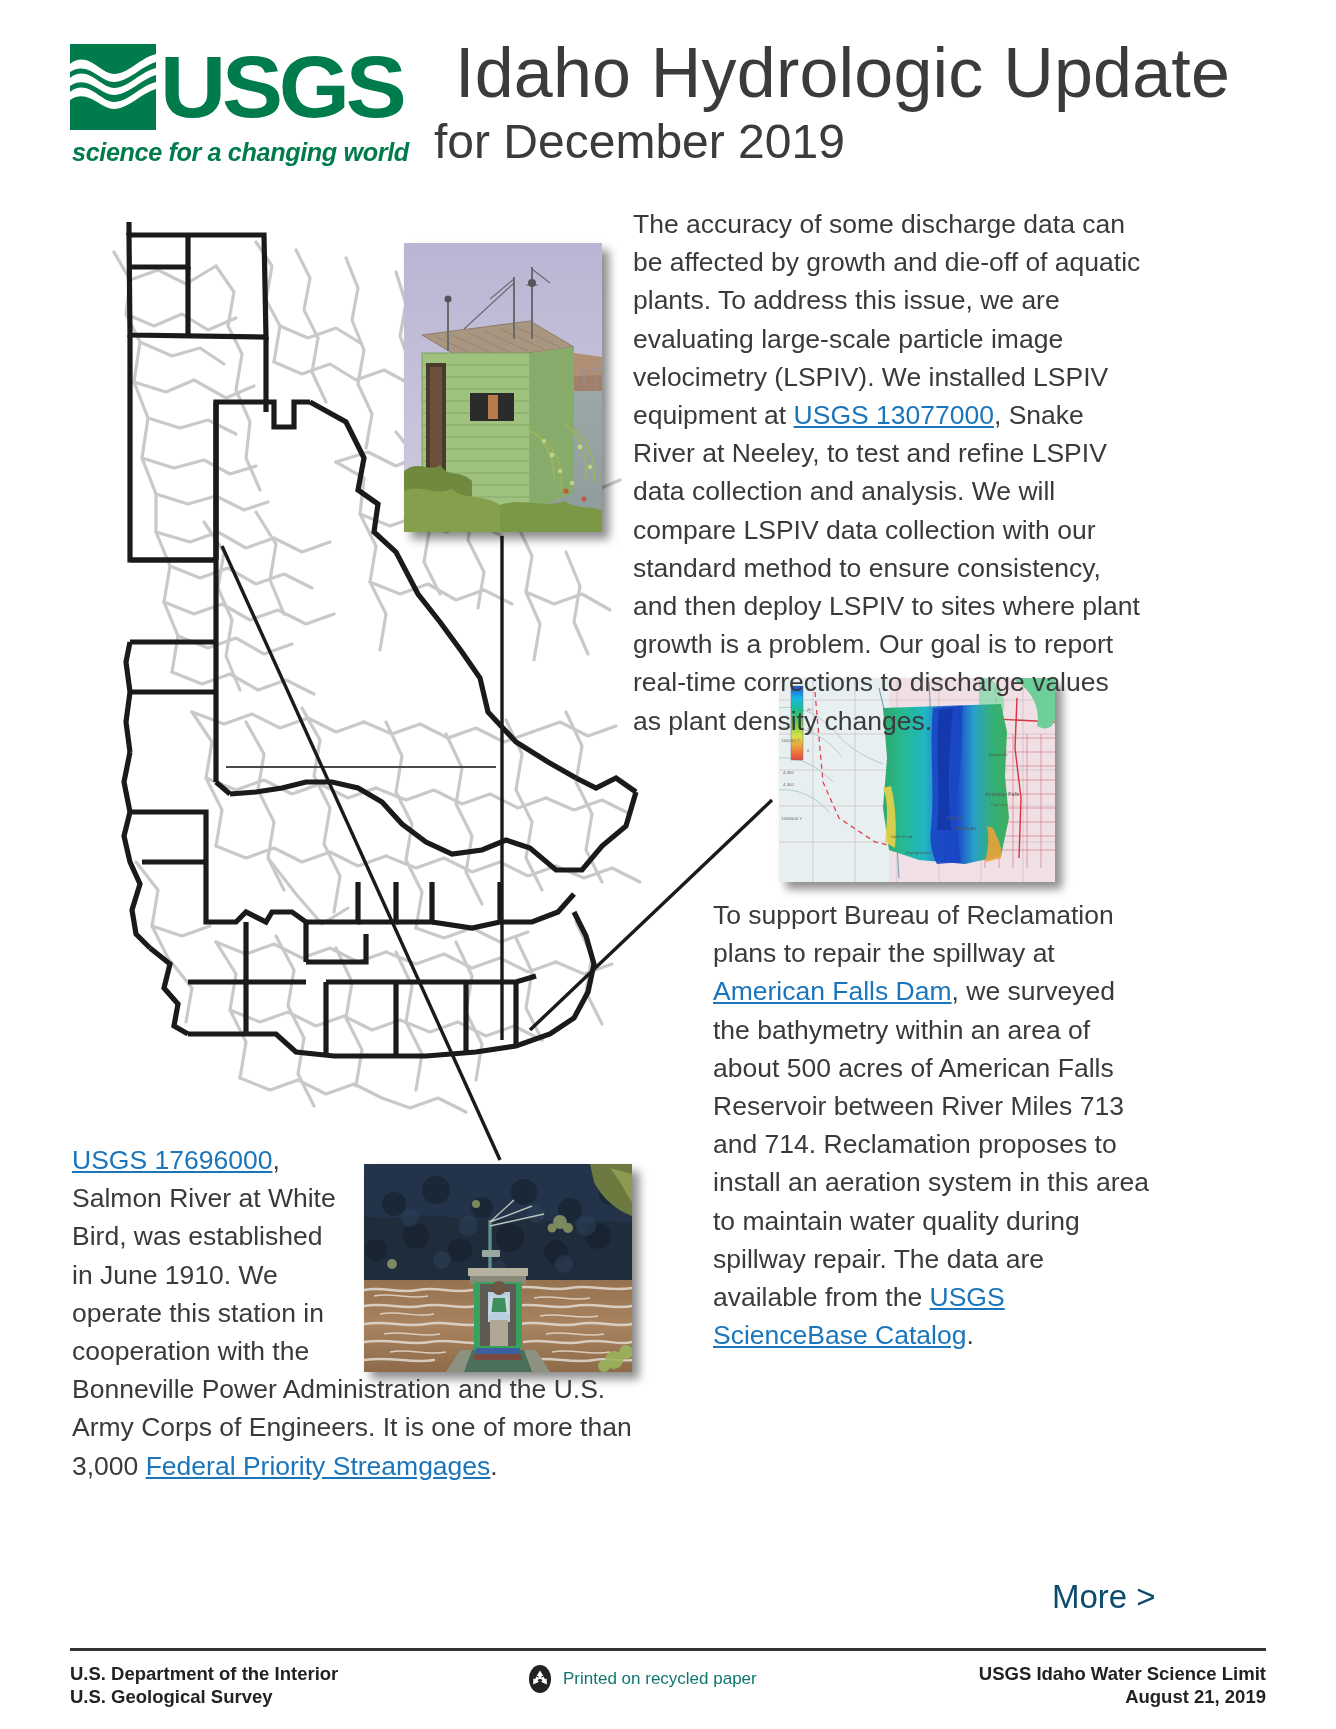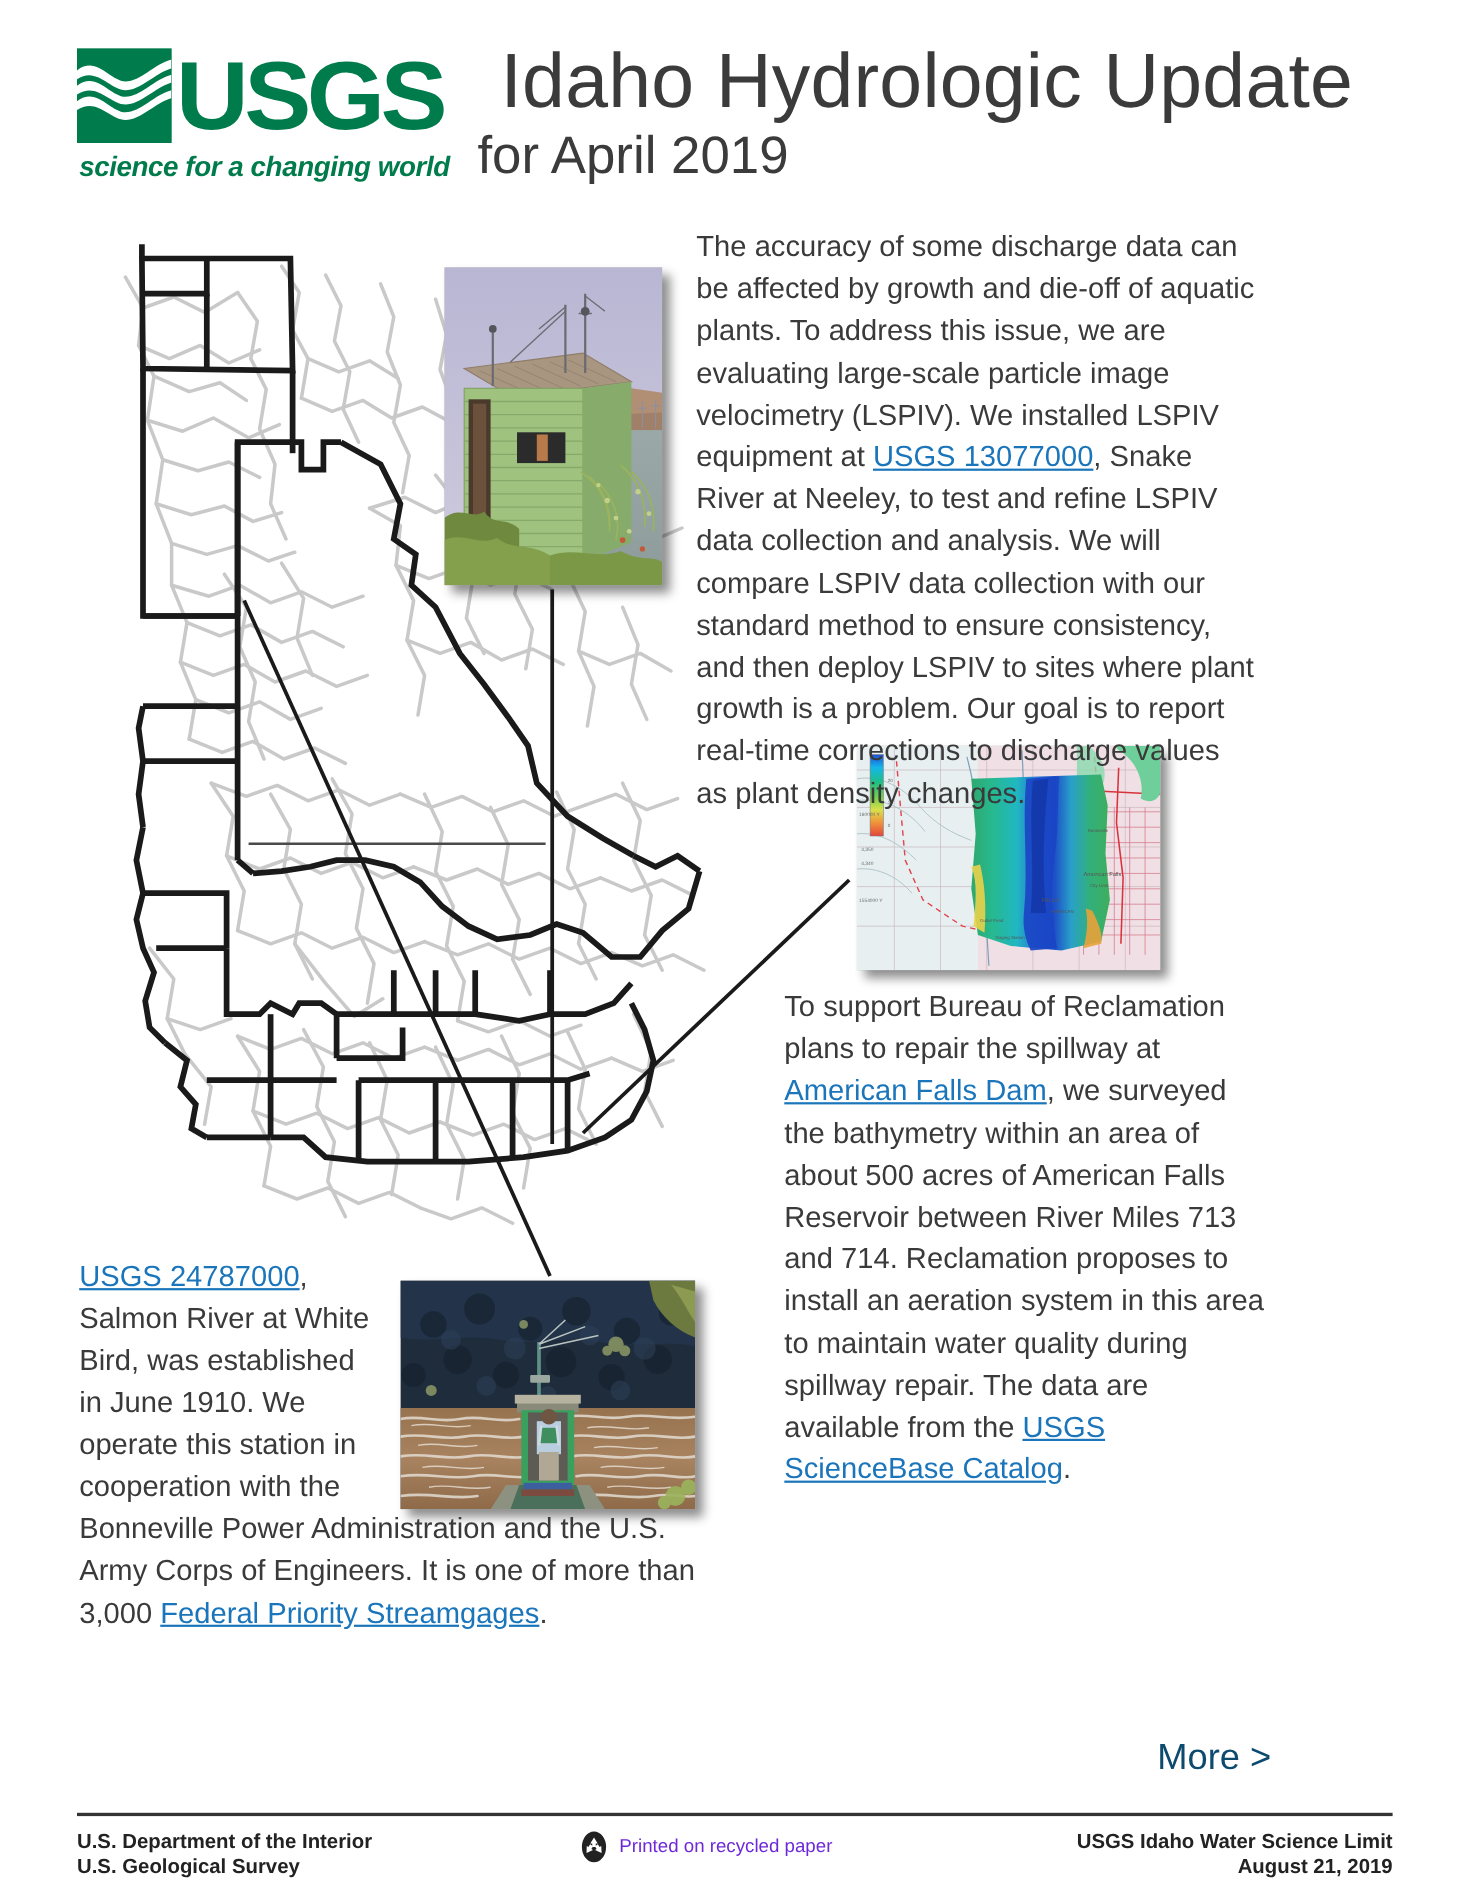--- a/index.html
+++ b/index.html
@@ -177,21 +177,21 @@
     font-size: 18.5px; line-height: 23px;
     font-weight: bold; color: #222222;
   }
   #footer-center {
     position: absolute; left: 455px; top: 2px;
     display: flex; align-items: center; gap: 8px;
   }
   #recycle-icon { width: 30px; height: 30px; flex: none; }
   #recycle-icon svg { display:block; }
   #footer-center-label {
-    font-size: 17px; line-height: 20px; color: #6d28d9;
+    font-size: 17px; line-height: 20px; color: #0f766e;
   }
   #footer-right {
     position: absolute; right: 0; top: 0;
     text-align: right;
     font-size: 18.5px; line-height: 23px;
     font-weight: bold; color: #222222;
   }
 </style>
 </head>
 <body>
@@ -208,21 +208,21 @@
           <path d="M0,48 C18,34 30,58 44,58 C58,58 70,42 86,38 L86,45 C70,50 58,65 44,65 C30,65 18,44 0,56 Z" fill="#ffffff"></path>
         </svg>
       </div>
       <div class="logo-letters">USGS</div>
     </div>
     <div class="logo-tagline">science for a changing world</div>
   </div>
 
   <div id="title-block">
     <div id="doc-title">Idaho Hydrologic Update</div>
-    <div id="doc-subtitle">for April 2019</div>
+    <div id="doc-subtitle">for December 2019</div>
   </div>
 </div>
 
 <div id="idaho-map">
   <svg viewBox="0 0 560 920" aria-hidden="true">
 
     <g stroke="#c9c9c9" stroke-width="3.2" fill="none" stroke-linecap="round" stroke-linejoin="round">
       <path d="M18,30 L34,58 L30,92 L44,120 L38,160 L52,196 L46,236 L60,272"></path>
       <path d="M34,58 L62,48 L90,62 L120,44"></path>
       <path d="M30,92 L58,104 L86,92 L112,108 L140,96"></path>
@@ -638,21 +638,21 @@
 
 <div class="body-col" id="col-lspiv">
   <span>The accuracy of some discharge data can be affected by growth and die-off of aquatic plants. To address this issue, we are evaluating large-scale particle image velocimetry (LSPIV). We installed LSPIV equipment at </span><a class="lnk" href="#">USGS 13077000</a><span>, Snake River at Neeley, to test and refine LSPIV data collection and analysis. We will compare LSPIV data collection with our standard method to ensure consistency, and then deploy LSPIV to sites where plant growth is a problem. Our goal is to report real-time corrections to discharge values as plant density changes.</span>
 </div>
 
 <div class="body-col" id="col-amfalls">
   <span>To support Bureau of Reclamation plans to repair the spillway at </span><a class="lnk" href="#">American Falls Dam</a><span>, we surveyed the bathymetry within an area of about 500 acres of American Falls Reservoir between River Miles 713 and 714. Reclamation proposes to install an aeration system in this area to maintain water quality during spillway repair. The data are available from the </span><a class="lnk" href="#">USGS ScienceBase Catalog</a><span>.</span>
 </div>
 
 <div class="body-col" id="col-salmon">
-  <span class="wrap-right-cableway"></span><a class="lnk" href="#">USGS 24787000</a><span>, Salmon River at White Bird, was established in June 1910. We operate this station in cooperation with the Bonneville Power Administration and the U.S. Army Corps of Engineers. It is one of more than 3,000 </span><a class="lnk" href="#">Federal Priority Streamgages</a><span>.</span>
+  <span class="wrap-right-cableway"></span><a class="lnk" href="#">USGS 17696000</a><span>, Salmon River at White Bird, was established in June 1910. We operate this station in cooperation with the Bonneville Power Administration and the U.S. Army Corps of Engineers. It is one of more than 3,000 </span><a class="lnk" href="#">Federal Priority Streamgages</a><span>.</span>
 </div>
 
 <div id="more-link">More &gt;</div>
 
 <div id="footer">
   <div id="footer-rule"></div>
   <div id="footer-row">
     <div id="footer-left">
       <div>U.S. Department of the Interior</div>
       <div>U.S. Geological Survey</div>

